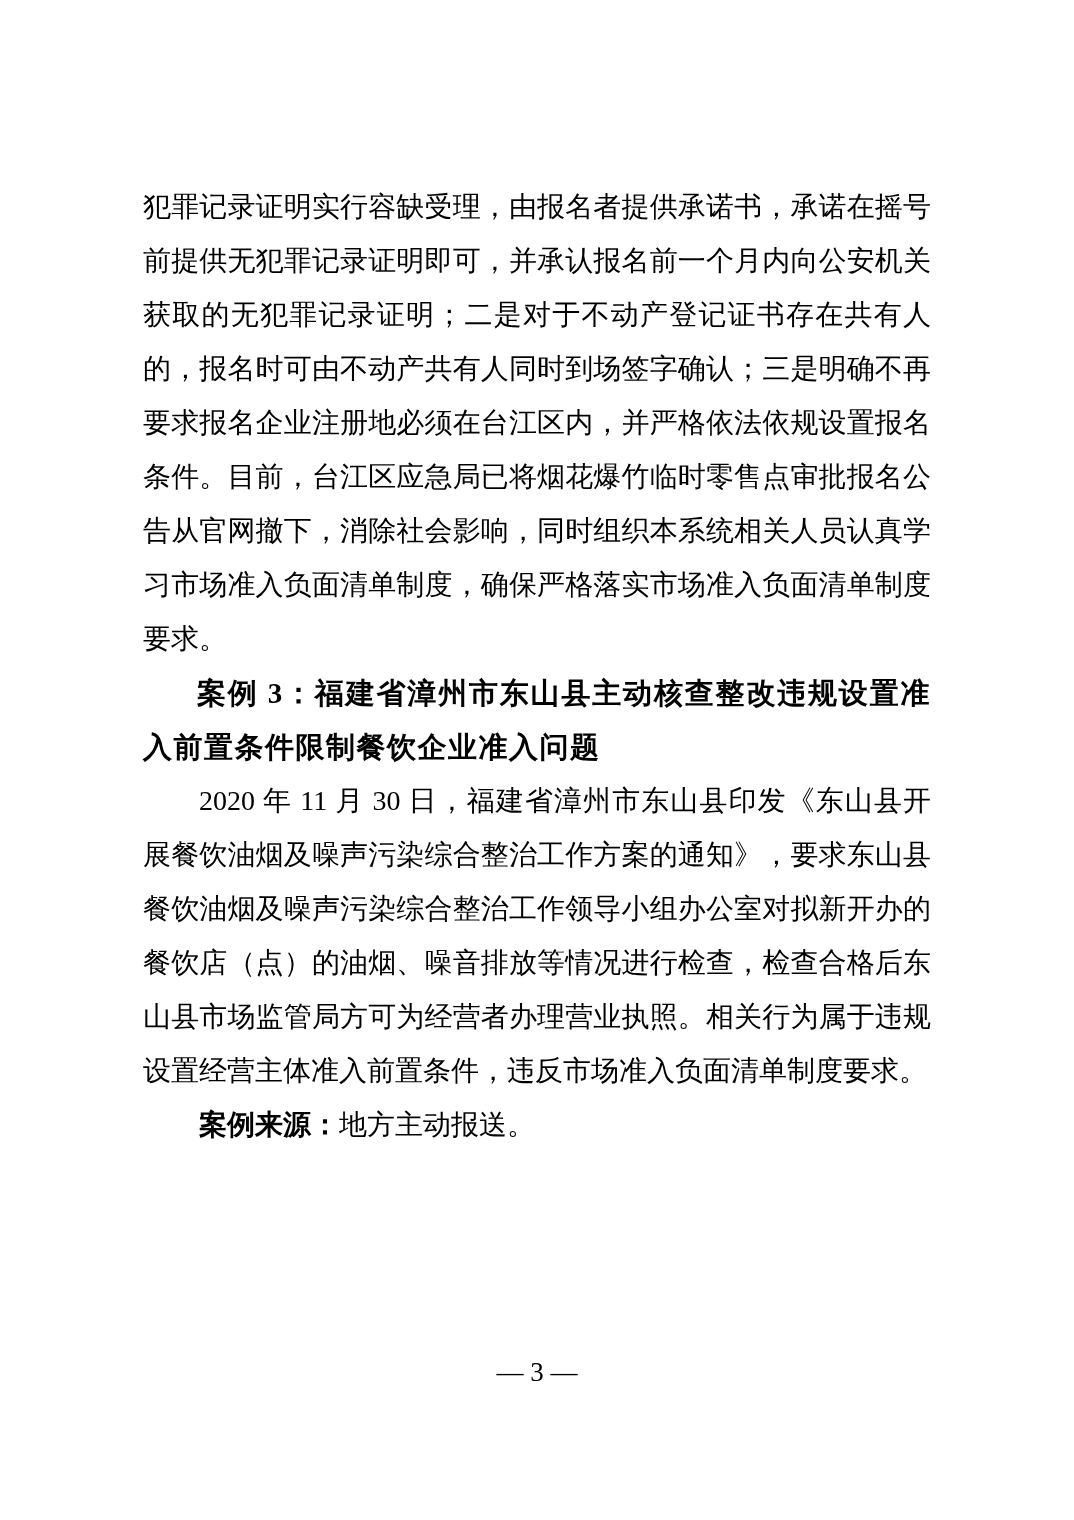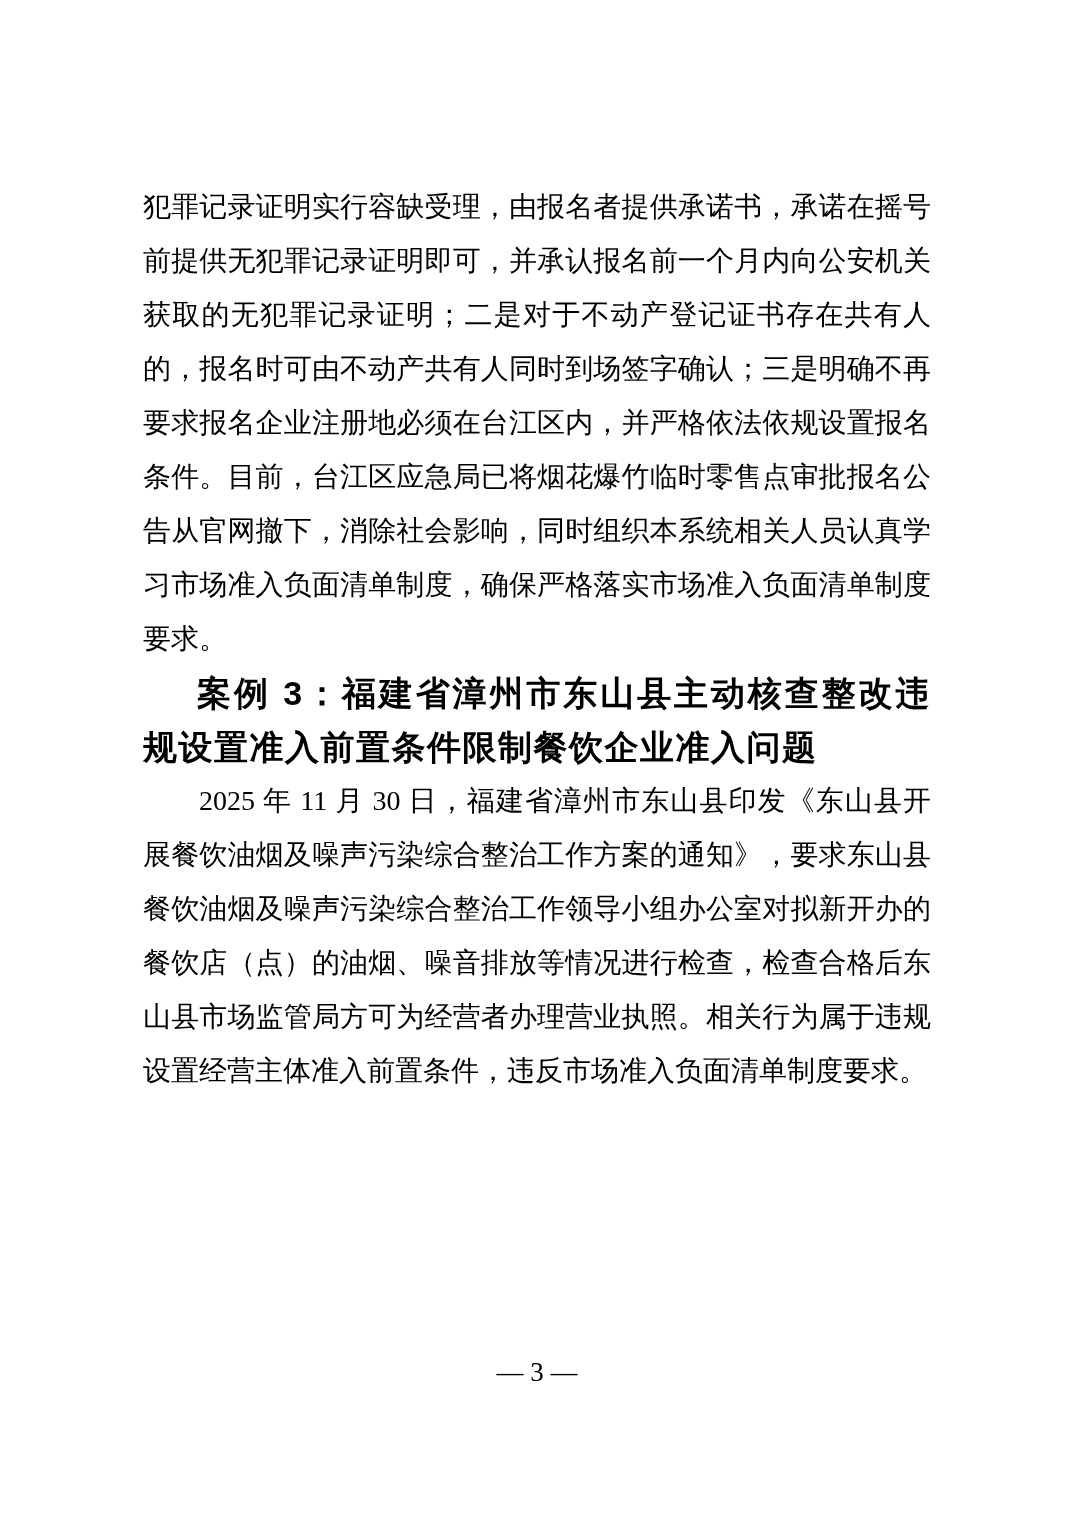--- a/index.html
+++ b/index.html
@@ -31,23 +31,23 @@
     margin: 0;
     padding: 0;
   }
   .indent {
     text-indent: 56px;
   }
   .no-indent {
     text-indent: 0;
   }
   .heading {
-    font-family: Liberation Sans, sans-serif;
+    font-family: Liberation Serif, serif;
     font-weight: bold;
-    font-size: 34px;
+    font-size: 29px;
     letter-spacing: 1.5px;
     text-indent: 54px;
   }
   .inline-label {
     font-family: "Liberation Sans", "DejaVu Sans", sans-serif;
     font-weight: bold;
   }
   .footer {
     position: absolute;
     left: 0;
@@ -64,21 +64,22 @@
 <body>
 
 <div class="page">
 
   <div class="content">
 
     <p class="no-indent">犯罪记录证明实行容缺受理，由报名者提供承诺书，承诺在摇号前提供无犯罪记录证明即可，并承认报名前一个月内向公安机关获取的无犯罪记录证明；二是对于不动产登记证书存在共有人的，报名时可由不动产共有人同时到场签字确认；三是明确不再要求报名企业注册地必须在台江区内，并严格依法依规设置报名条件。目前，台江区应急局已将烟花爆竹临时零售点审批报名公告从官网撤下，消除社会影响，同时组织本系统相关人员认真学习市场准入负面清单制度，确保严格落实市场准入负面清单制度要求。</p>
 
     <p class="heading">案例 3：福建省漳州市东山县主动核查整改违规设置准入前置条件限制餐饮企业准入问题</p>
 
-    <p class="indent">2025 年 11 月 30 日，福建省漳州市东山县印发《东山县开展餐饮油烟及噪声污染综合整治工作方案的通知》，要求东山县餐饮油烟及噪声污染综合整治工作领导小组办公室对拟新开办的餐饮店（点）的油烟、噪音排放等情况进行检查，检查合格后东山县市场监管局方可为经营者办理营业执照。相关行为属于违规设置经营主体准入前置条件，违反市场准入负面清单制度要求。</p>
+    <p class="indent">2020 年 11 月 30 日，福建省漳州市东山县印发《东山县开展餐饮油烟及噪声污染综合整治工作方案的通知》，要求东山县餐饮油烟及噪声污染综合整治工作领导小组办公室对拟新开办的餐饮店（点）的油烟、噪音排放等情况进行检查，检查合格后东山县市场监管局方可为经营者办理营业执照。相关行为属于违规设置经营主体准入前置条件，违反市场准入负面清单制度要求。</p>
 
+    <p class="indent"><span class="inline-label">案例来源：</span><span>地方主动报送。</span></p>
 
 
   </div>
 
   <div class="footer">— 3 —</div>
 
 </div>
 
 </body></html>

